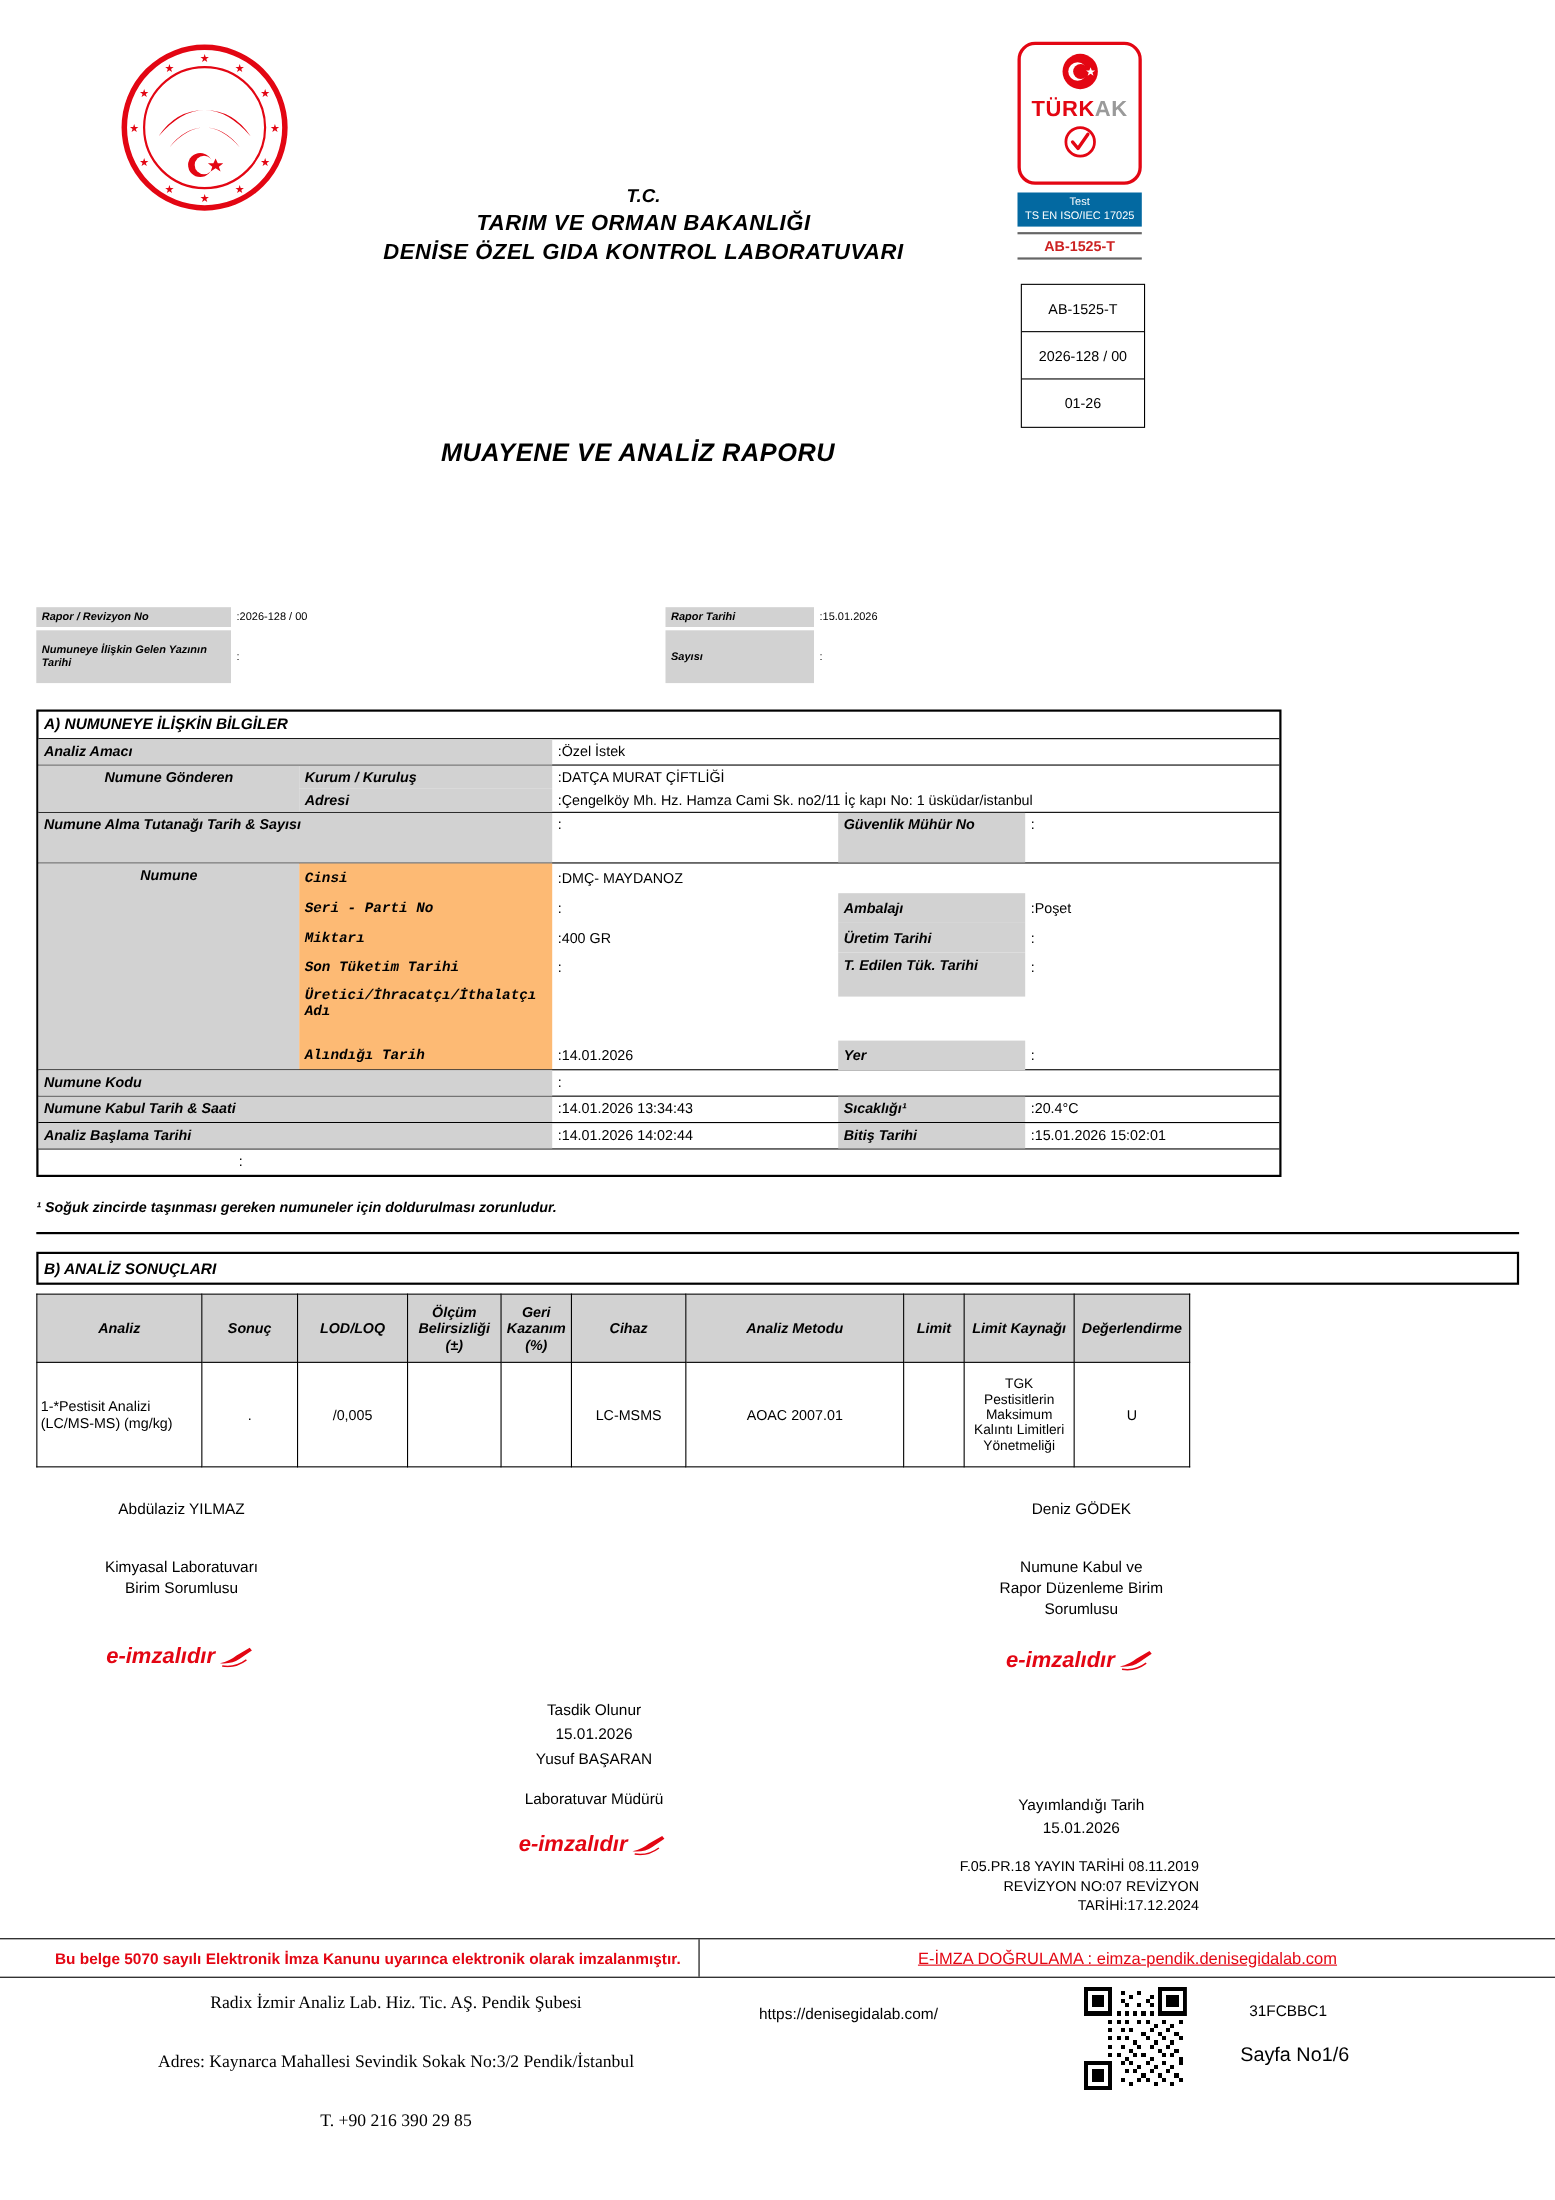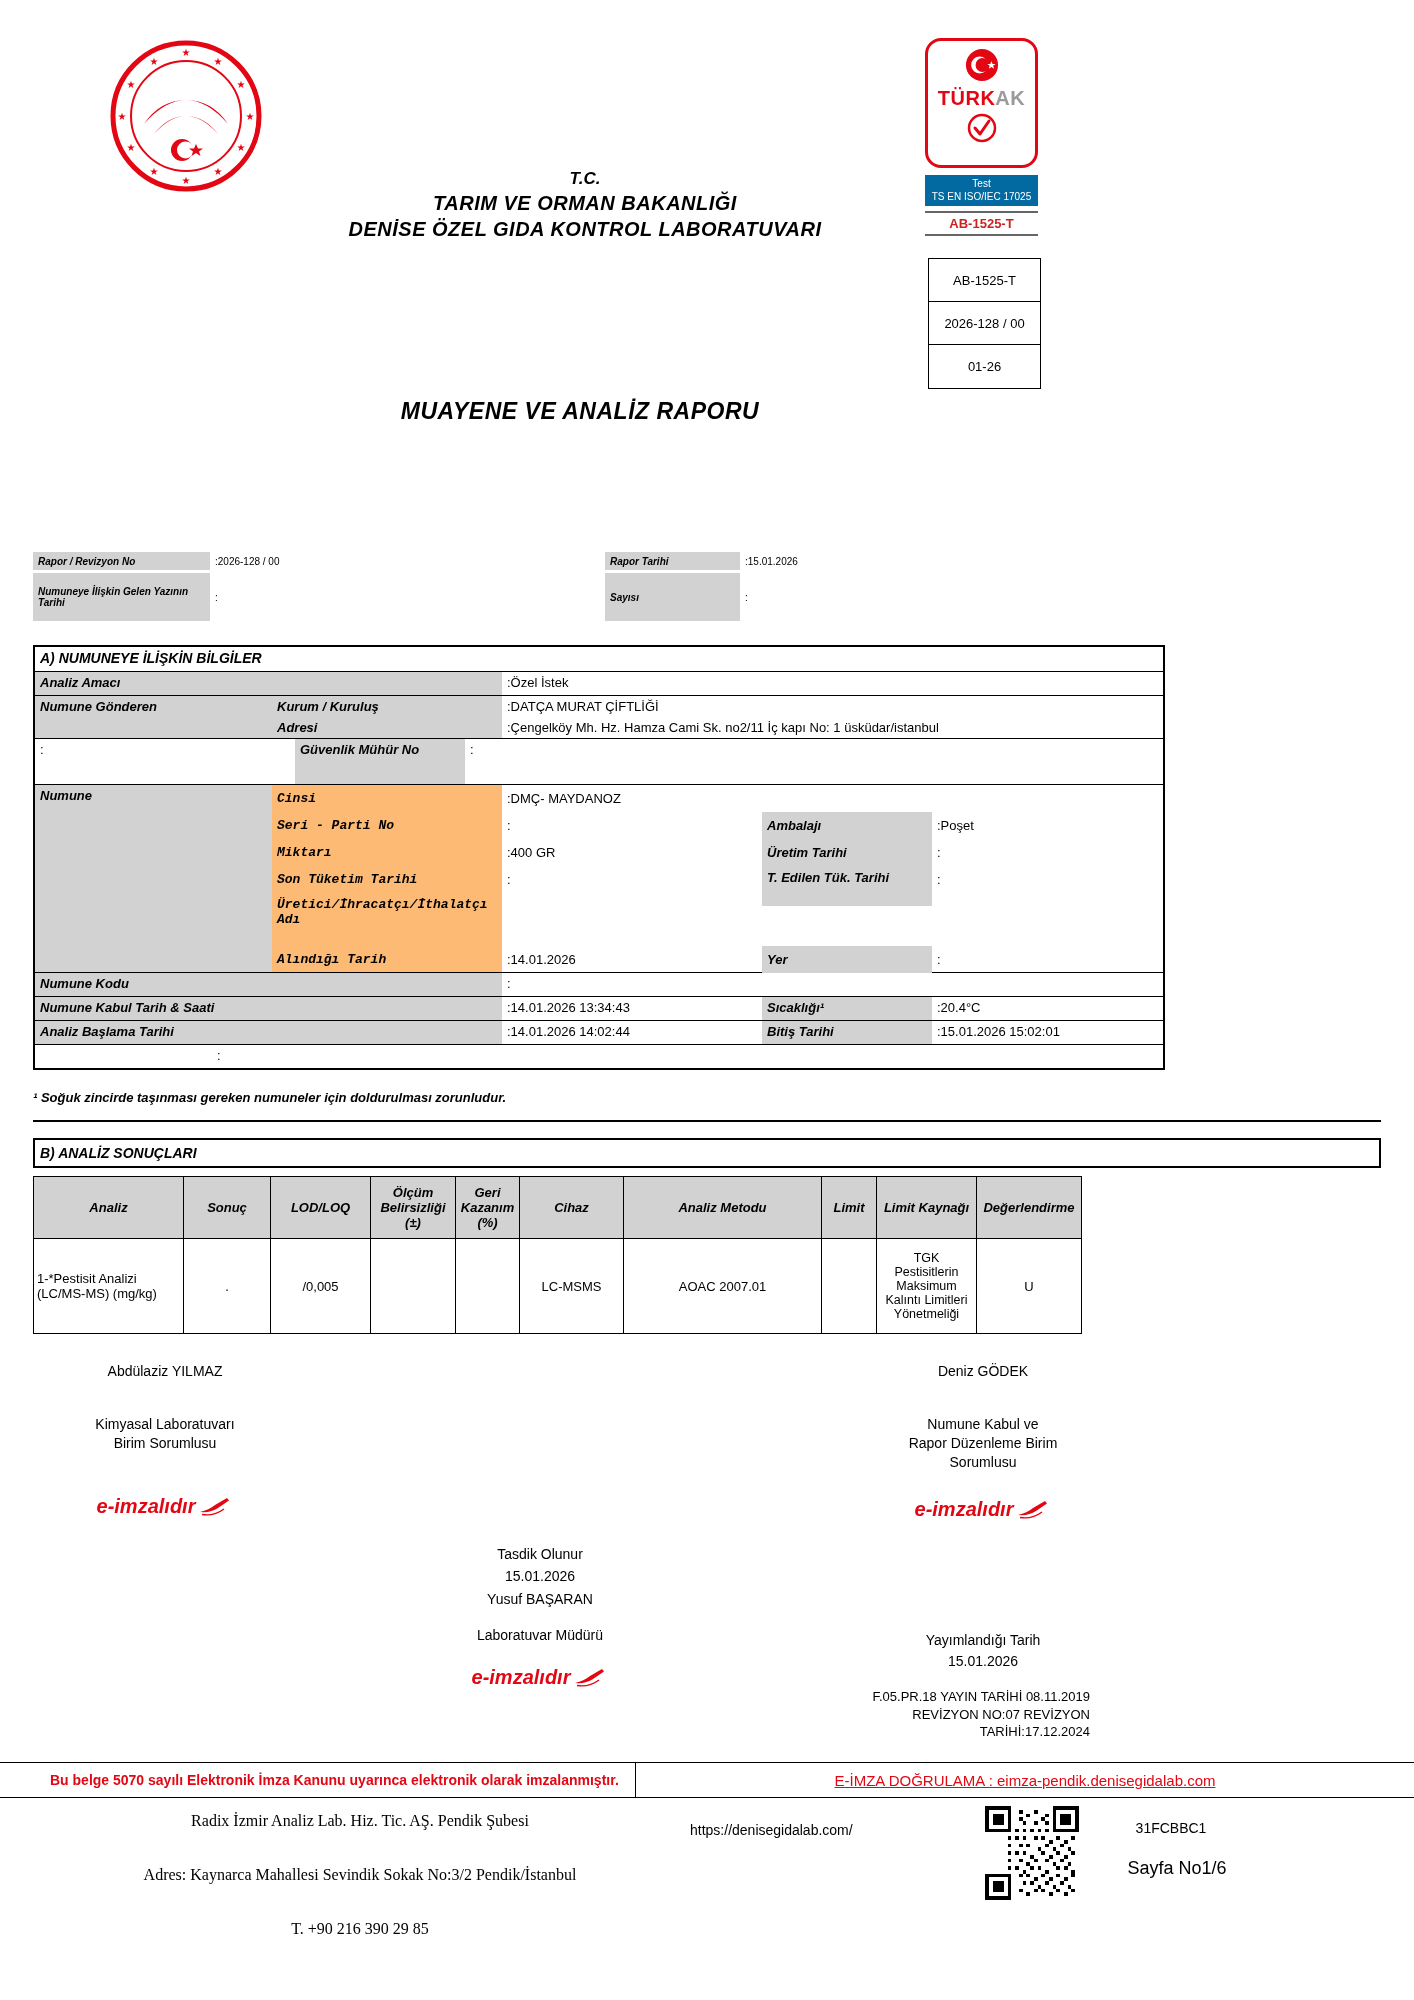--- a/index.html
+++ b/index.html
@@ -33,21 +33,21 @@
 
   
   .ref-box { left:928px; top:258px; width:113px; border:1px solid #000; background:#fff; }
   .ref-cell { height:43px; display:flex; align-items:center; justify-content:center; font-size:13px; border-bottom:1px solid #000; }
   .ref-cell:last-child { border-bottom:none; }
 
   
   .meta { left:33px; top:552px; width:1348px; font-size:10px; }
   .m-row { display:flex; align-items:stretch; margin-bottom:3px; }
   .w177 { width:177px; } .w395 { width:395px; } .w135 { width:135px; }
-  .w237 { width:237px; } .w230 { width:230px; } .w260 { width:260px; }
+  .w237 { width:237px;text-align:center; } .w230 { width:230px; } .w260 { width:260px; }
   .w170 { width:170px; } .w467 { width:467px; }
   .m-row .cell { display:flex; align-items:center; }
   .m-row .val { padding-top:4px; }
 
   
   .section-a { left:33px; top:645px; width:1132px; border:2px solid #000; font-size:13px; background:#fff; }
   .a-row { display:flex; align-items:stretch; border-top:1px solid #000; min-height:24px; }
   .a-row:first-child { border-top:none; }
   .a-head { font-size:14px; padding:3px 5px; }
   .flex1 { flex:1; }
@@ -203,20 +203,21 @@
         <div class="cell flex1">:DATÇA MURAT ÇİFTLİĞİ</div>
       </div>
       <div class="subrow">
         <div class="cell lbl w230">Adresi</div>
         <div class="cell flex1">:Çengelköy Mh. Hz. Hamza Cami Sk. no2/11 İç kapı No: 1 üsküdar/istanbul</div>
       </div>
     </div>
   </div>
 
   <div class="a-row" style="min-height:46px;">
+    <div class="cell lbl w467">Numune Alma Tutanağı Tarih &amp; Sayısı</div>
     <div class="cell w260">:</div>
     <div class="cell lbl w170">Güvenlik Mühür No</div>
     <div class="cell flex1">:</div>
   </div>
 
   <div class="a-row" style="height:188px;">
     <div class="cell lbl w237">Numune</div>
     <div class="w230 graycol">
       <div class="sr srl">Cinsi</div>
       <div class="sr srl">Seri - Parti No</div>

